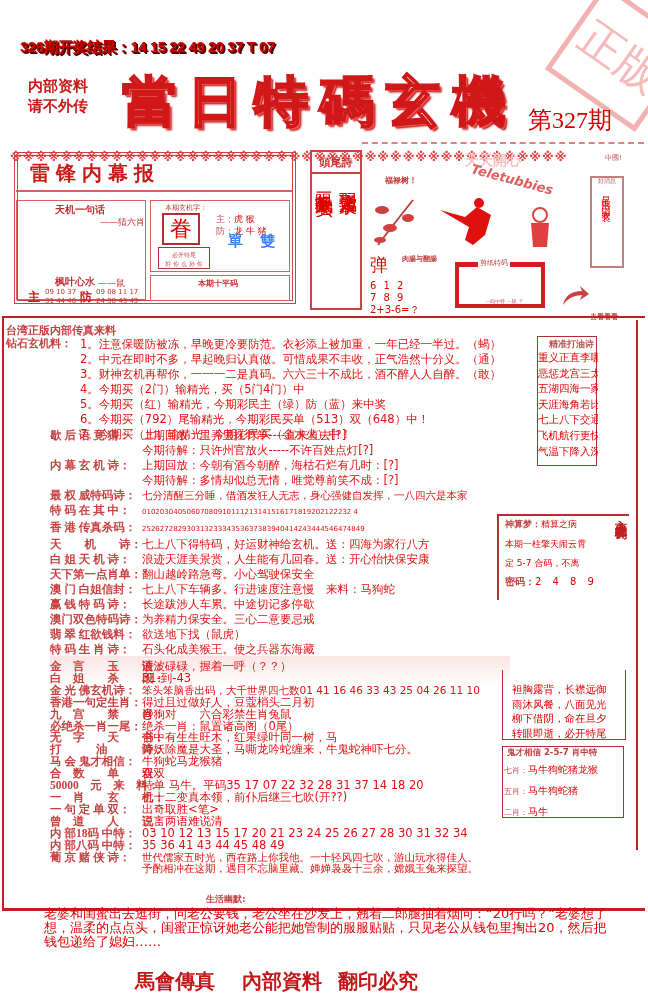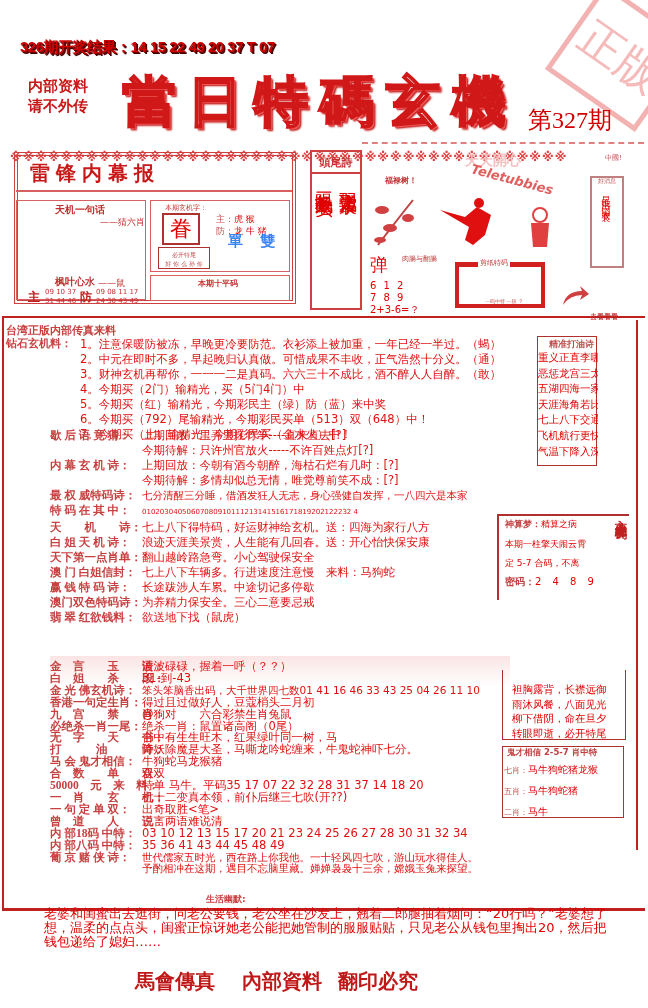--- a/index.html
+++ b/index.html
@@ -97,21 +97,21 @@
   <circle cx="44" cy="8" r="5" fill="#e01010"></circle>
 </svg>
 <svg class="abs" style="left:525px;top:205px" width="30" height="45">
   <circle cx="15" cy="10" r="7" fill="none" stroke="#e04040" stroke-width="2"></circle>
   <path d="M6 18 L24 18 L22 42 L8 42 Z" fill="#e04040"></path>
 </svg>
 <div class="abs" style="left:605px;top:153px;font-size:7px;color:#c05050">中國!</div>
 <div class="abs" style="left:590px;top:176px;width:34px;height:92px;border:2px solid #c08080"></div>
 <div class="abs" style="left:598px;top:177px;font-size:6px;color:#c05050">好消息</div>
 <div class="abs" style="left:601px;top:188px;writing-mode:vertical-rl;font-size:9px;color:#e00000;line-height:10px;letter-spacing:3px">早晚出门添衣裳</div>
-<div class="abs" style="left:402px;top:254px;font-size:7px;font-weight:normal;color:#c04040">肉腸与翻腸</div>
+<div class="abs" style="left:402px;top:254px;font-size:7px;font-weight:bold;color:#c04040">肉腸与翻腸</div>
 <div class="abs" style="left:455px;top:262px;width:90px;height:46px;border:4px solid #d02020;border-top-width:5px"></div>
 <div class="abs" style="left:478px;top:258px;font-size:7px;color:#c03030;background:#fff;padding:0 2px">剪纸特码</div>
 <div class="abs" style="left:485px;top:298px;font-size:5px;color:#c05050">一码中特 一段 ？</div>
 <svg class="abs" style="left:560px;top:285px" width="30" height="22">
   <path d="M3 20 Q6 6 22 6 L20 1 L29 9 L20 15 L22 10 Q10 10 3 20 Z" fill="#d04040"></path>
 </svg>
 <div class="abs" style="left:590px;top:312px;font-size:7px;font-weight:bold;color:#c04040">去看看看</div>
 <div class="abs" style="left:370px;top:253px;font-size:18px;color:#e00000">弹</div>
 <div class="abs" style="left:370px;top:280px;font-size:10px;color:#e00000;line-height:12px;letter-spacing:2px">
   <div>6 1 2</div>
@@ -134,27 +134,29 @@
   <div class="line val">7。今期买（土）输精光，今期彩民买（金水火）中！</div>
 </div>
 
 <div class="abs" style="left:50px;top:428px;width:470px;line-height:15.2px">
   <div class="line"><span class="lbl" style="display:inline-block;width:92px">歇 后 语 竟 猜：</span><span class="val">上期回放：里弄里扛竹竿----直来直去[?]</span></div>
   <div class="line"><span class="lbl" style="display:inline-block;width:92px"></span><span class="val">今期待解：只许州官放火-----不许百姓点灯[?]</span></div>
   <div class="line"><span class="lbl" style="display:inline-block;width:92px">内 幕 玄 机 诗：</span><span class="val">上期回放：今朝有酒今朝醉，海枯石烂有几时：[?]</span></div>
   <div class="line"><span class="lbl" style="display:inline-block;width:92px"></span><span class="val">今期待解：多情却似总无情，唯觉尊前笑不成：[?]</span></div>
   <div class="line"><span class="lbl" style="display:inline-block;width:92px">最 权 威特码诗：</span><span class="val" style="font-size:10.5px">七分清醒三分睡，借酒发狂人无志，身心强健自发挥，一八四六是本家</span></div>
   <div class="line"><span class="lbl" style="display:inline-block;width:92px">特 码 在 其 中：</span><span class="val" style="font-size:7px">01020304050607080910111213141516171819202122232 4</span></div>
+  <div class="line"><span class="lbl" style="display:inline-block;width:92px">香 港 传真杀码：</span><span class="val" style="font-size:7px">25262728293031323334353637383940414243444546474849</span></div>
   <div class="line"><span class="lbl" style="display:inline-block;width:92px">天　　机　　诗：</span><span class="val">七上八下得特码，好运财神给玄机。送：四海为家行八方</span></div>
   <div class="line"><span class="lbl" style="display:inline-block;width:92px">白 姐 天 机 诗：</span><span class="val">浪迹天涯美景赏，人生能有几回春。送：开心怡快保安康</span></div>
   <div class="line"><span class="lbl" style="display:inline-block;width:92px">天下第一点肖单：</span><span class="val">翻山越岭路急弯。小心驾驶保安全</span></div>
   <div class="line"><span class="lbl" style="display:inline-block;width:92px">澳 门 白姐信封：</span><span class="val">七上八下车辆多。行进速度注意慢　来料：马狗蛇</span></div>
   <div class="line"><span class="lbl" style="display:inline-block;width:92px">赢 钱 特 码 诗：</span><span class="val">长途跋涉人车累。中途切记多停歇</span></div>
   <div class="line"><span class="lbl" style="display:inline-block;width:92px">澳门双色特码诗：</span><span class="val">为养精力保安全。三心二意要忌戒</span></div>
   <div class="line"><span class="lbl" style="display:inline-block;width:92px">翡 翠 红欲钱料：</span><span class="val">欲送地下找（鼠虎）</span></div>
+  <div class="line"><span class="lbl" style="display:inline-block;width:92px">特 码 生 肖 诗：</span><span class="val">石头化成美猴王。使之兵器东海藏</span></div>
 </div>
 
 <div class="abs" style="left:50px;top:656px;width:460px;height:30px;background:linear-gradient(#fbe4e4,#fff)"></div>
 
 <div class="abs" style="left:50px;top:661px;width:460px;line-height:11.9px">
   <div class="line" style="line-height:11.9px"><span class="lbl" style="display:inline-block;width:92px">金　言　　玉　　语：</span><span class="val">波波碌碌，握着一呼（？？）</span></div>
   <div class="line" style="line-height:11.9px"><span class="lbl" style="display:inline-block;width:92px">白　姐　　杀　　段：</span><span class="val">31-到-43</span></div>
   <div class="line" style="line-height:11.9px"><span class="lbl" style="display:inline-block;width:92px">金 光 佛玄机诗：</span><span class="val" style="font-size:10.5px">笨头笨脑香出码，大千世界四七数01 41 16 46 33 43 25 04 26 11 10</span></div>
   <div class="line" style="line-height:11.9px"><span class="lbl" style="display:inline-block;width:92px">香港一句定生肖：</span><span class="val">得过且过做好人，豆蔻梢头二月初</span></div>
   <div class="line" style="line-height:11.9px"><span class="lbl" style="display:inline-block;width:92px">九　宫　　禁　　肖：</span><span class="val">@狗对　　六合彩禁生肖兔鼠</span></div>

